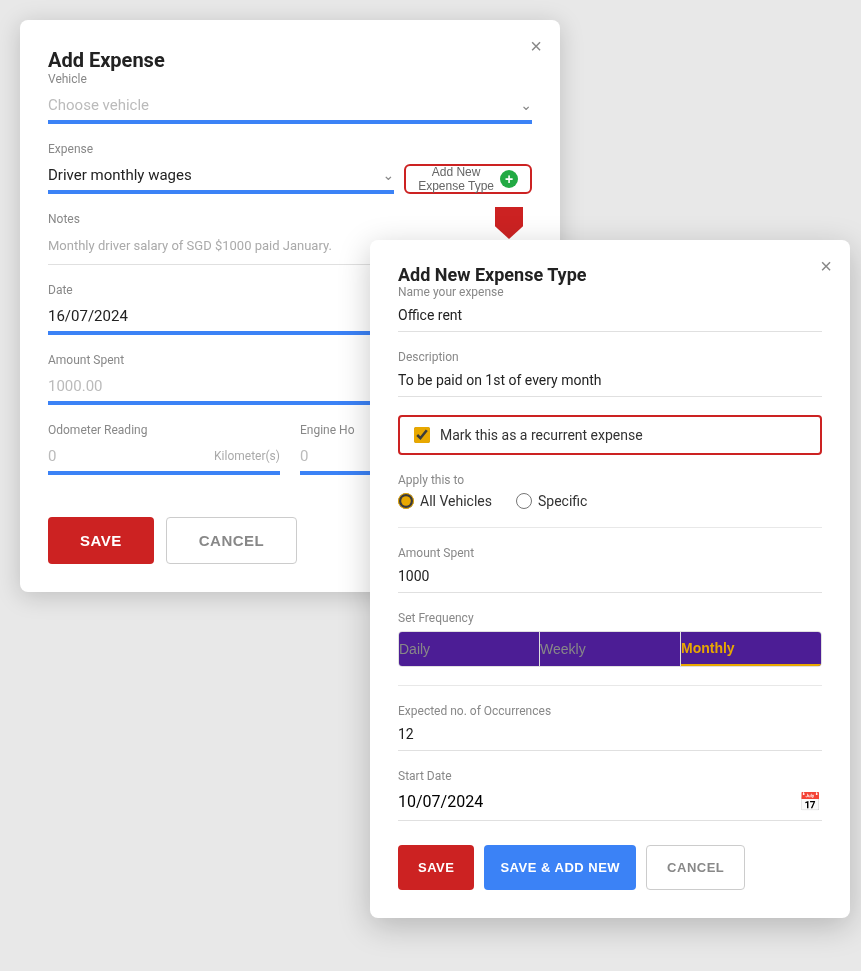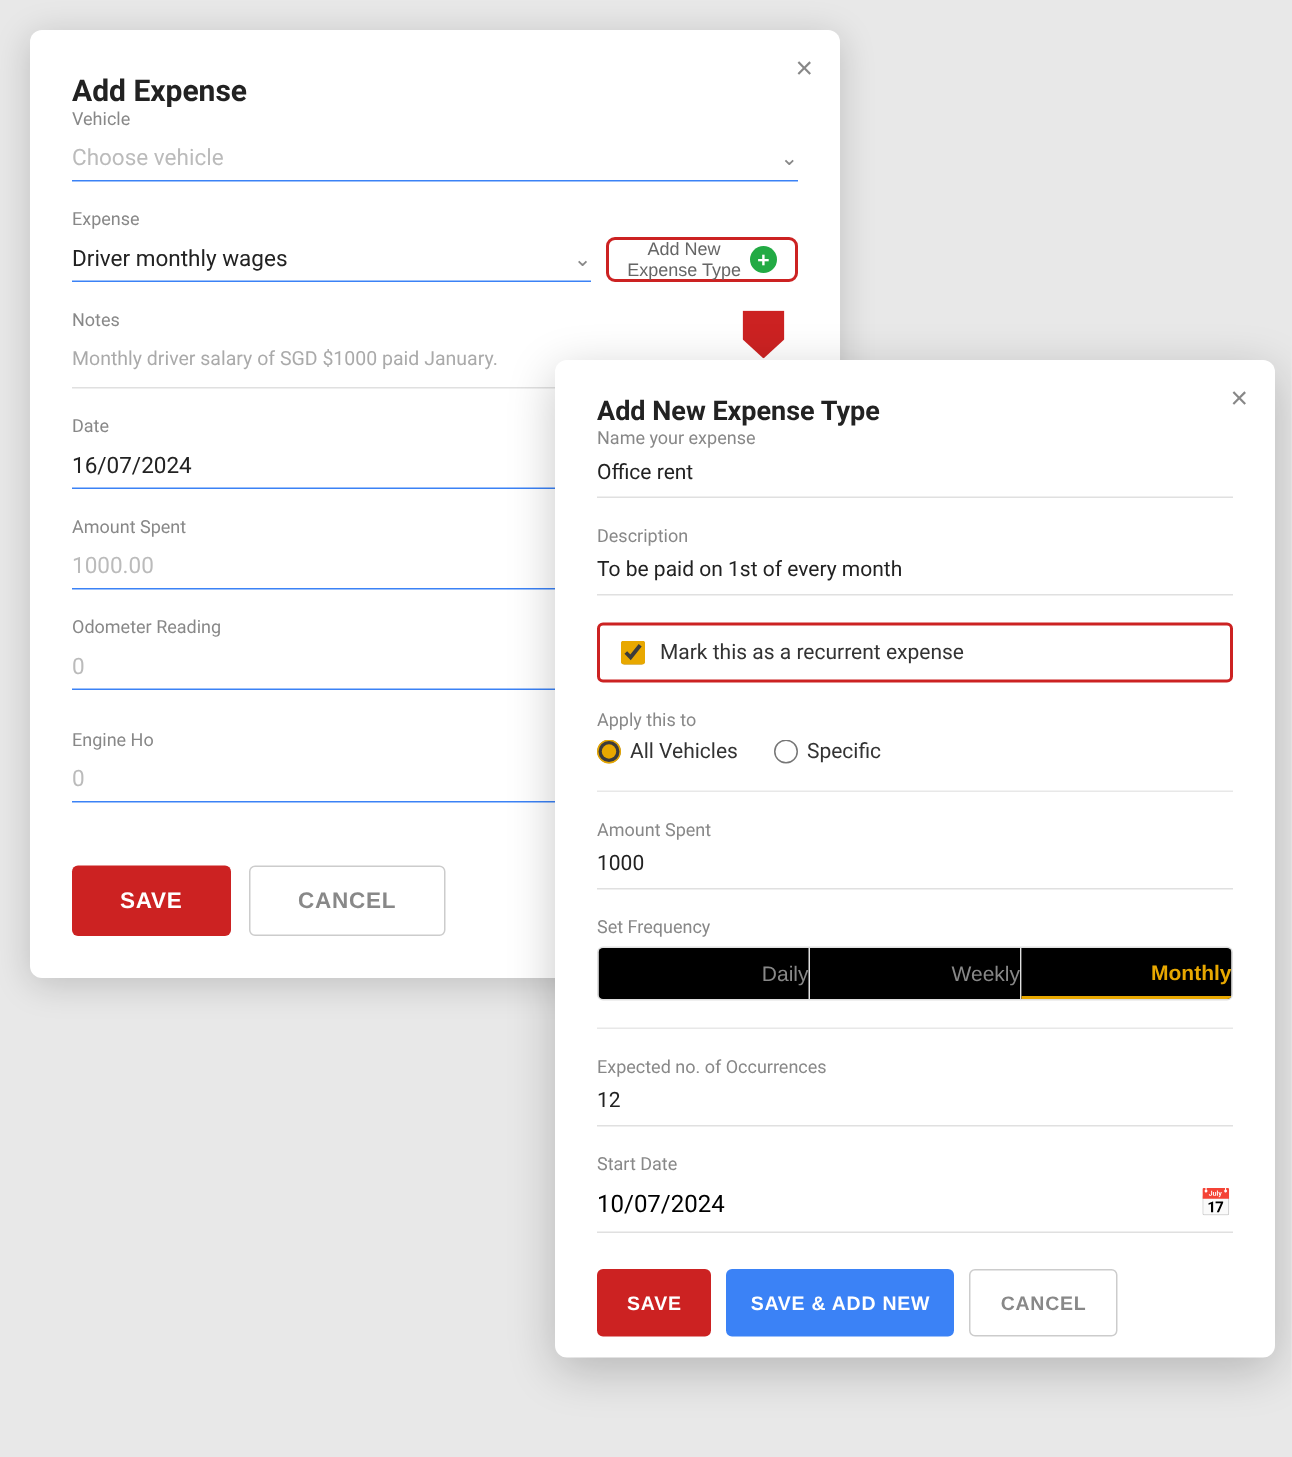--- a/index.html
+++ b/index.html
@@ -51,21 +51,21 @@
     .form-label {
       font-size: 12px;
       color: #888;
       margin-bottom: 4px;
       display: block;
     }
 
     .form-value {
       font-size: 15px;
       color: #bbb;
-      border-bottom: 1px solid #3b82f6;
+      border-bottom: 4px solid #3b82f6;
       padding: 6px 0;
       display: flex;
       align-items: center;
       justify-content: space-between;
     }
 
     .form-value.filled {
       color: #222;
     }
 
@@ -119,22 +119,21 @@
     .notes-value {
       font-size: 13px;
       color: #aaa;
       border-bottom: 1px solid #e0e0e0;
       padding: 6px 0 8px 0;
       line-height: 1.5;
     }
 
     .two-col {
       display: flex;
-      gap: 8px;
-      flex-direction: column;
+      gap: 20px;
     }
 
     .two-col .form-field {
       flex: 1;
     }
 
     .odo-unit {
       font-size: 12px;
       color: #aaa;
     }
@@ -189,21 +188,21 @@
 
     
     .modal-front {
       position: absolute;
       top: 240px;
       left: 370px;
       width: 480px;
       background: #fff;
       border-radius: 8px;
       box-shadow: 0 8px 32px rgba(0,0,0,0.22);
-      padding: 24px 28px 14px 28px;
+      padding: 24px 28px 28px 28px;
       z-index: 10;
     }
 
     .modal-front .modal-title {
       font-size: 18px;
       font-weight: 700;
       color: #222;
       margin-bottom: 20px;
     }
 
@@ -287,25 +286,25 @@
       display: flex;
       border: 1px solid #e0e0e0;
       border-radius: 4px;
       overflow: hidden;
       margin-top: 6px;
     }
 
     .freq-tab {
       flex: 1;
       padding: 8px 0;
-      text-align: right;
+      text-align: left;
       font-size: 14px;
       color: #888;
       cursor: pointer;
-      background: #000000;
+      background: #4c1d95;
       border: none;
       border-right: 1px solid #e0e0e0;
     }
 
     .freq-tab:last-child {
       border-right: none;
     }
 
     .freq-tab.active {
       color: #e8a800;

